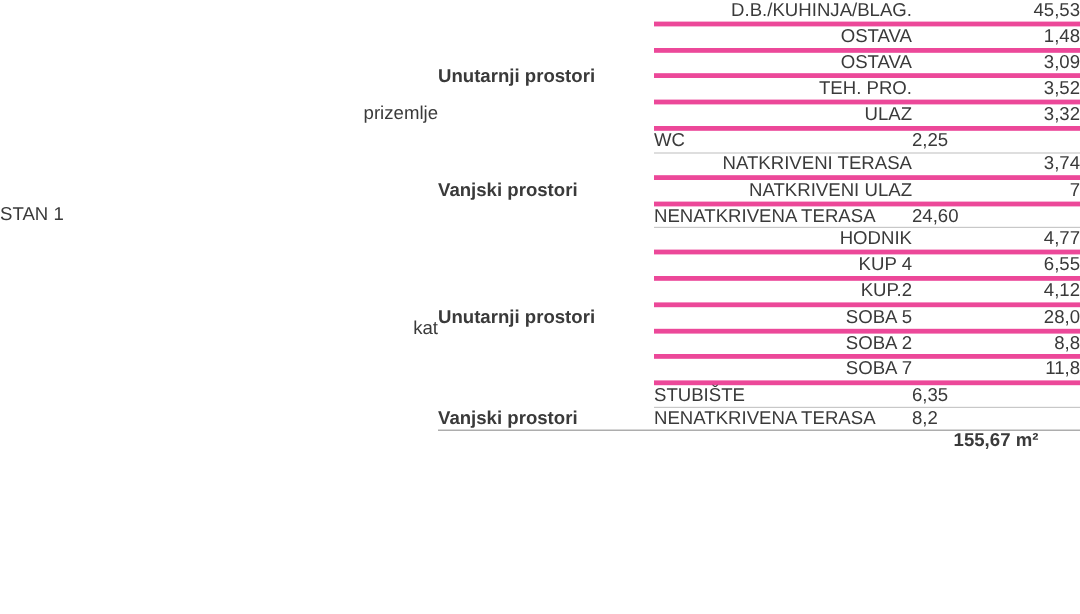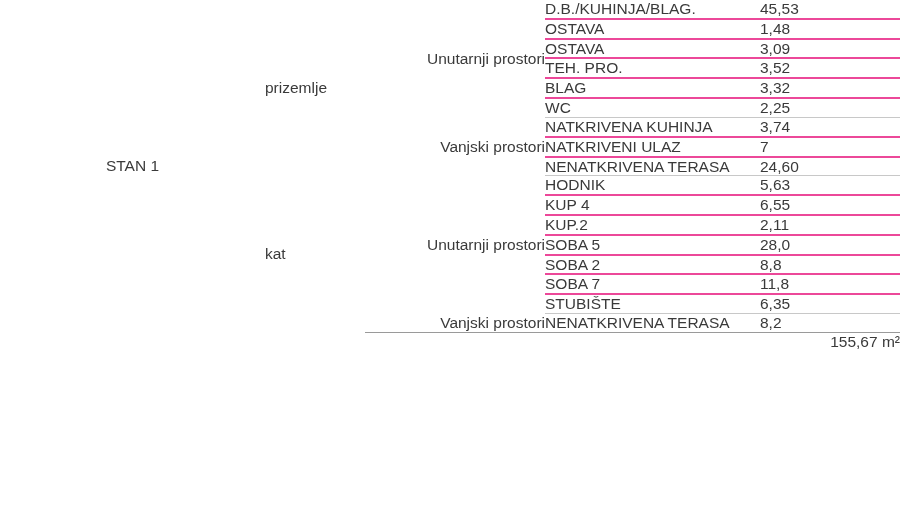--- a/index.html
+++ b/index.html
@@ -33,53 +33,55 @@
     line-height: 1.15;
   }
   
   col.c-unit   { width: 265px; }
   col.c-floor  { width: 100px; }
   col.c-group  { width: 180px; }
   col.c-room   { width: 215px; }
   col.c-area   { width: 140px; }
 
   .cell-unit {
-    text-align: center;
+    text-align: left;
     font-size: 16px;
     color: #3a3a3a;
   }
   .cell-floor {
+    text-align: right;
+    font-size: 15.5px;
+    color: #3a3a3a;
+    margin-top: 32px;
+  }
+  .cell-group {
     text-align: left;
     font-size: 15.5px;
     color: #3a3a3a;
-    margin-top: 32px;
-  }
-  .cell-group {
-    text-align: right;
-    font-size: 15.5px;
-    color: #3a3a3a;
+    font-weight: bold;
   }
   .cell-room {
     padding-left: 14px;
     padding-top: 5px;
     padding-bottom: 5px;
     font-size: 15.5px;
     color: #3a3a3a;
   }
   .cell-area {
     padding-left: 12px;
     padding-top: 5px;
     padding-bottom: 5px;
     font-size: 15.5px;
     color: #3a3a3a;
   }
   
   .row-line td.cell-room,
   .row-line td.cell-area {
-    border-bottom: 2px solid #ec4899;
+    border-bottom: 4px solid #ec4899;
+    text-align: right;
   }
   .row-grouprule td.cell-group,
   .row-grouprule td.cell-room,
   .row-grouprule td.cell-area {
     border-bottom: 1px solid #c8c8c8;
   }
   .row-floorrule td.cell-floor,
   .row-floorrule td.cell-group,
   .row-floorrule td.cell-room,
   .row-floorrule td.cell-area {
@@ -89,24 +91,24 @@
     border-bottom: 1px solid #9a9a9a;
   }
   .room-two-line {
     line-height: 1.3;
     margin-top: 15px;
   }
   .total-row td {
     padding-top: 9px;
   }
   .total-value {
-    text-align: right;
+    text-align: center;
     padding-left: 12px;
     font-size: 16px;
-    font-weight: normal;
+    font-weight: bold;
     color: #222222;
   }
 </style>
 </head>
 <body>
 
 <div class="sheet">
   <table class="area-table">
     <colgroup>
       <col class="c-unit">
@@ -130,55 +132,55 @@
       </tr>
       <tr class="row-line">
         <td class="cell-room">OSTAVA</td>
         <td class="cell-area">3,09</td>
       </tr>
       <tr class="row-line">
         <td class="cell-room">TEH. PRO.</td>
         <td class="cell-area">3,52</td>
       </tr>
       <tr class="row-line">
-        <td class="cell-room">BLAG</td>
+        <td class="cell-room">ULAZ</td>
         <td class="cell-area">3,32</td>
       </tr>
       <tr class="row-grouprule">
         <td class="cell-room">WC</td>
         <td class="cell-area">2,25</td>
       </tr>
 
       <tr class="row-line">
         <td class="cell-group" rowspan="3">Vanjski prostori</td>
-        <td class="cell-room">NATKRIVENA KUHINJA</td>
+        <td class="cell-room">NATKRIVENI TERASA</td>
         <td class="cell-area">3,74</td>
       </tr>
       <tr class="row-line">
         <td class="cell-room">NATKRIVENI ULAZ</td>
         <td class="cell-area">7</td>
       </tr>
       <tr class="row-floorrule">
         <td class="cell-room room-two-line">NENATKRIVENA TERASA</td>
         <td class="cell-area">24,60</td>
       </tr>
 
       <tr class="row-line">
         <td class="cell-floor" rowspan="8">kat</td>
         <td class="cell-group" rowspan="7">Unutarnji prostori</td>
         <td class="cell-room">HODNIK</td>
-        <td class="cell-area">5,63</td>
+        <td class="cell-area">4,77</td>
       </tr>
       <tr class="row-line">
         <td class="cell-room">KUP 4</td>
         <td class="cell-area">6,55</td>
       </tr>
       <tr class="row-line">
         <td class="cell-room">KUP.2</td>
-        <td class="cell-area">2,11</td>
+        <td class="cell-area">4,12</td>
       </tr>
       <tr class="row-line">
         <td class="cell-room">SOBA 5</td>
         <td class="cell-area">28,0</td>
       </tr>
       <tr class="row-line">
         <td class="cell-room">SOBA 2</td>
         <td class="cell-area">8,8</td>
       </tr>
       <tr class="row-line">

